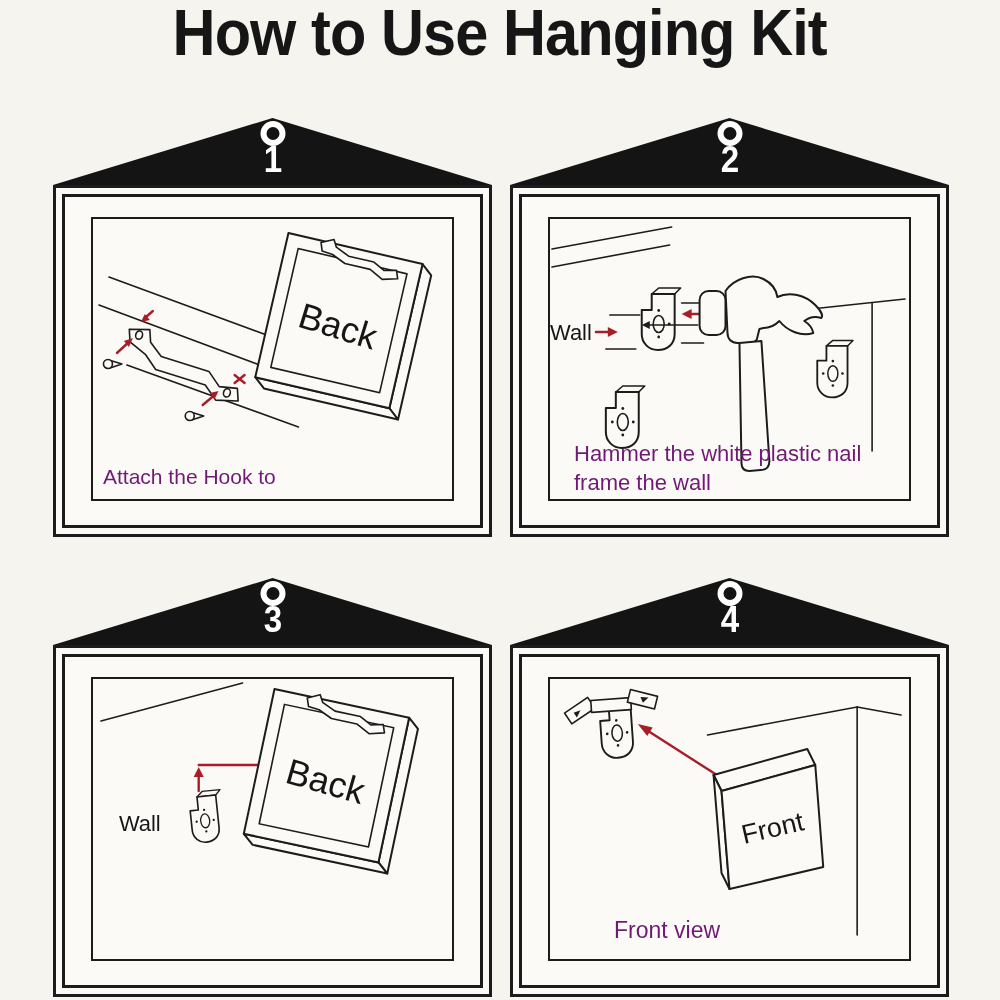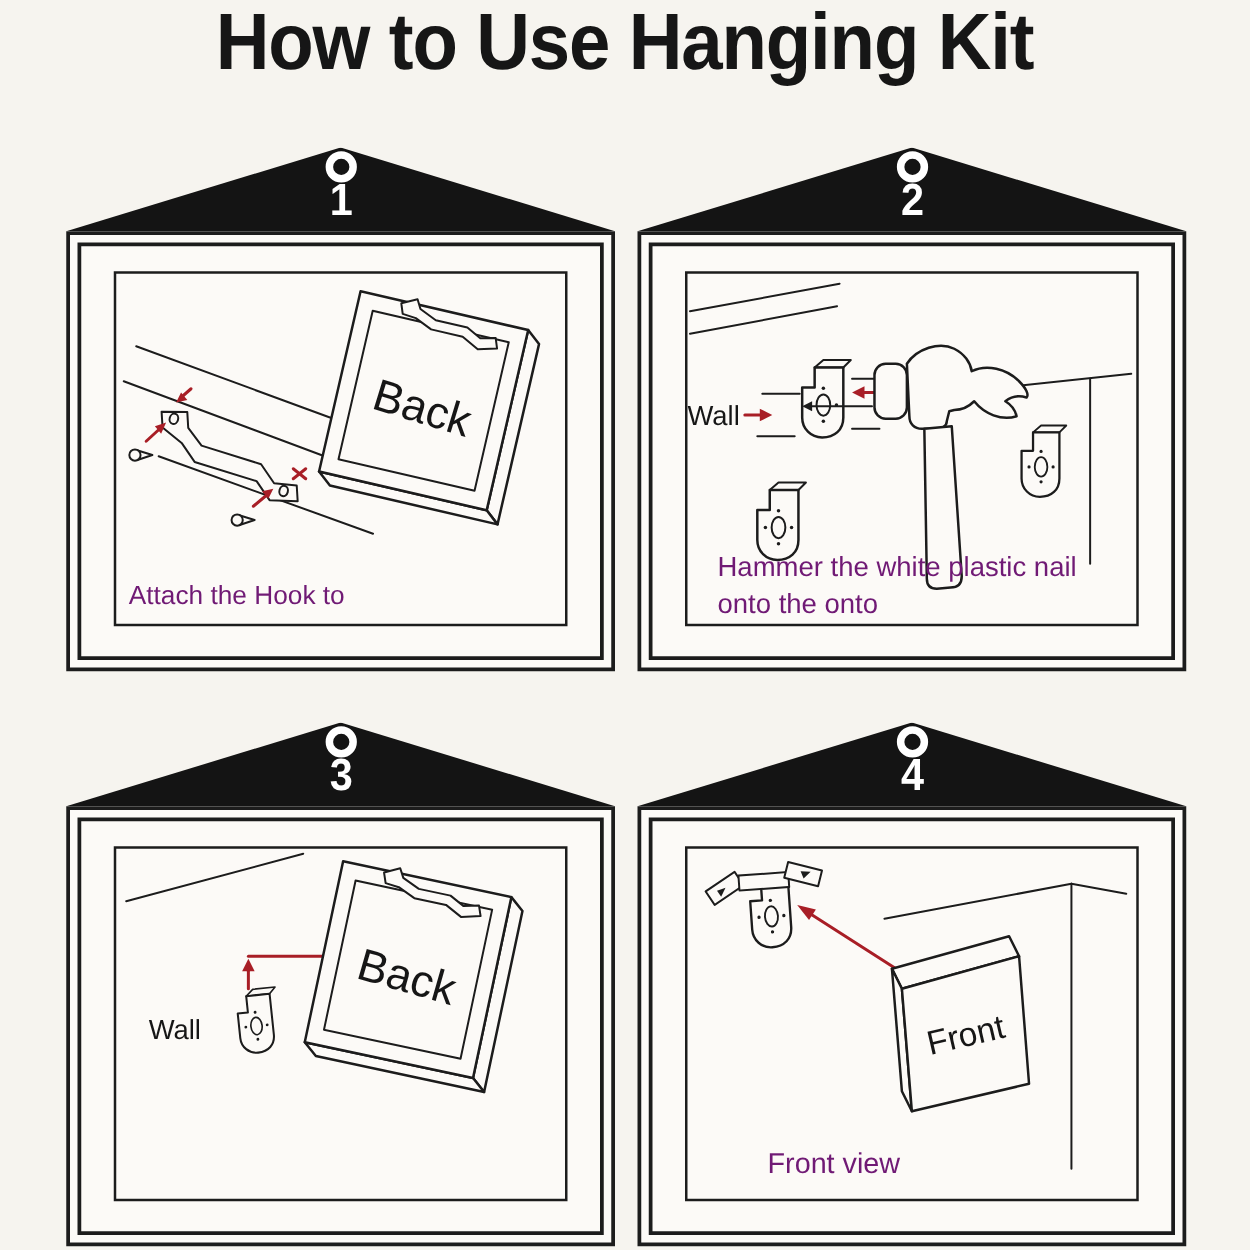--- a/index.html
+++ b/index.html
@@ -170,21 +170,21 @@
             </g>
 
             <g transform="translate(150,56)">
               <rect class="kf" x="0" y="16" width="26" height="44" rx="9"></rect>
               <path class="kf" d="M26,16 C34,4 52,-2 64,4 C72,8 77,15 78,22 C90,16 106,20 116,30 C122,36 124,41 122,43 C116,41 110,42 105,46 C110,49 113,53 114,58 C102,62 88,56 80,46 C76,50 70,53 64,53 L60,54 L58,62 C58,66 54,68 50,68 L38,68 C32,68 28,64 28,58 Z"></path>
               <path class="kf" d="M40,68 L62,66 L70,186 C70,192 67,195 61,195 L50,196 C44,196 42,193 42,188 Z"></path>
             </g>
           </svg>
           <div class="caption c2">
             <div>Hammer the white plastic nail</div>
-            <div>onto the onto</div>
+            <div>frame the wall</div>
           </div>
         </div>
       </div>
     </div>
   </div>
 
   <div class="panel" style="left:53px;top:578px;">
     <div class="roof">
       <div class="tri"></div>
       <div class="ring"></div>

